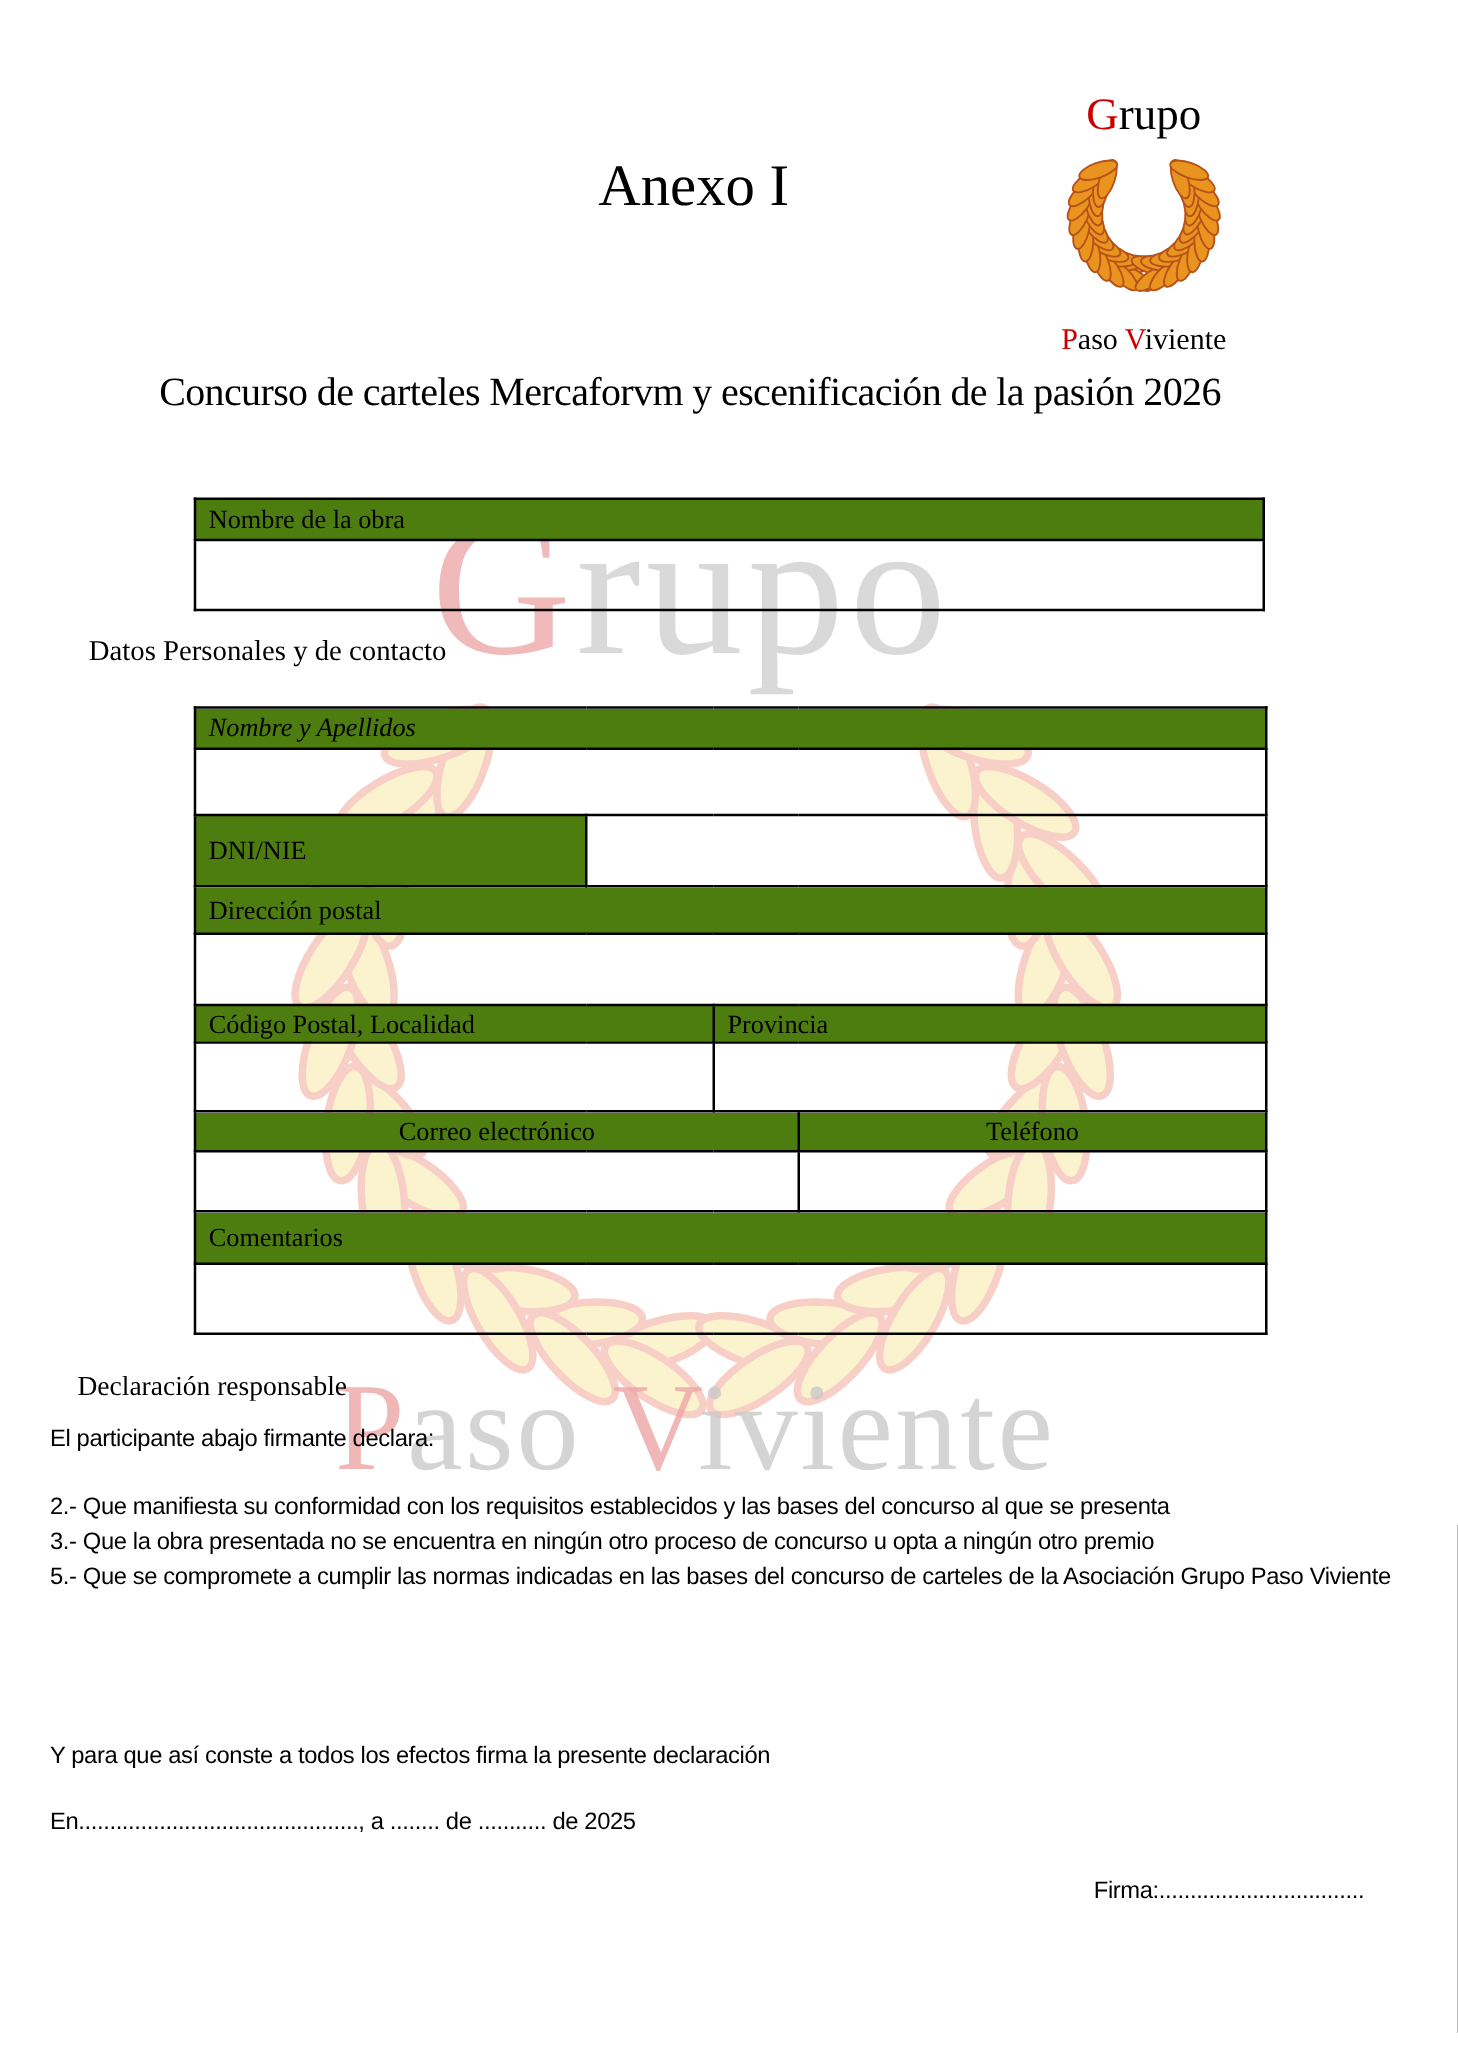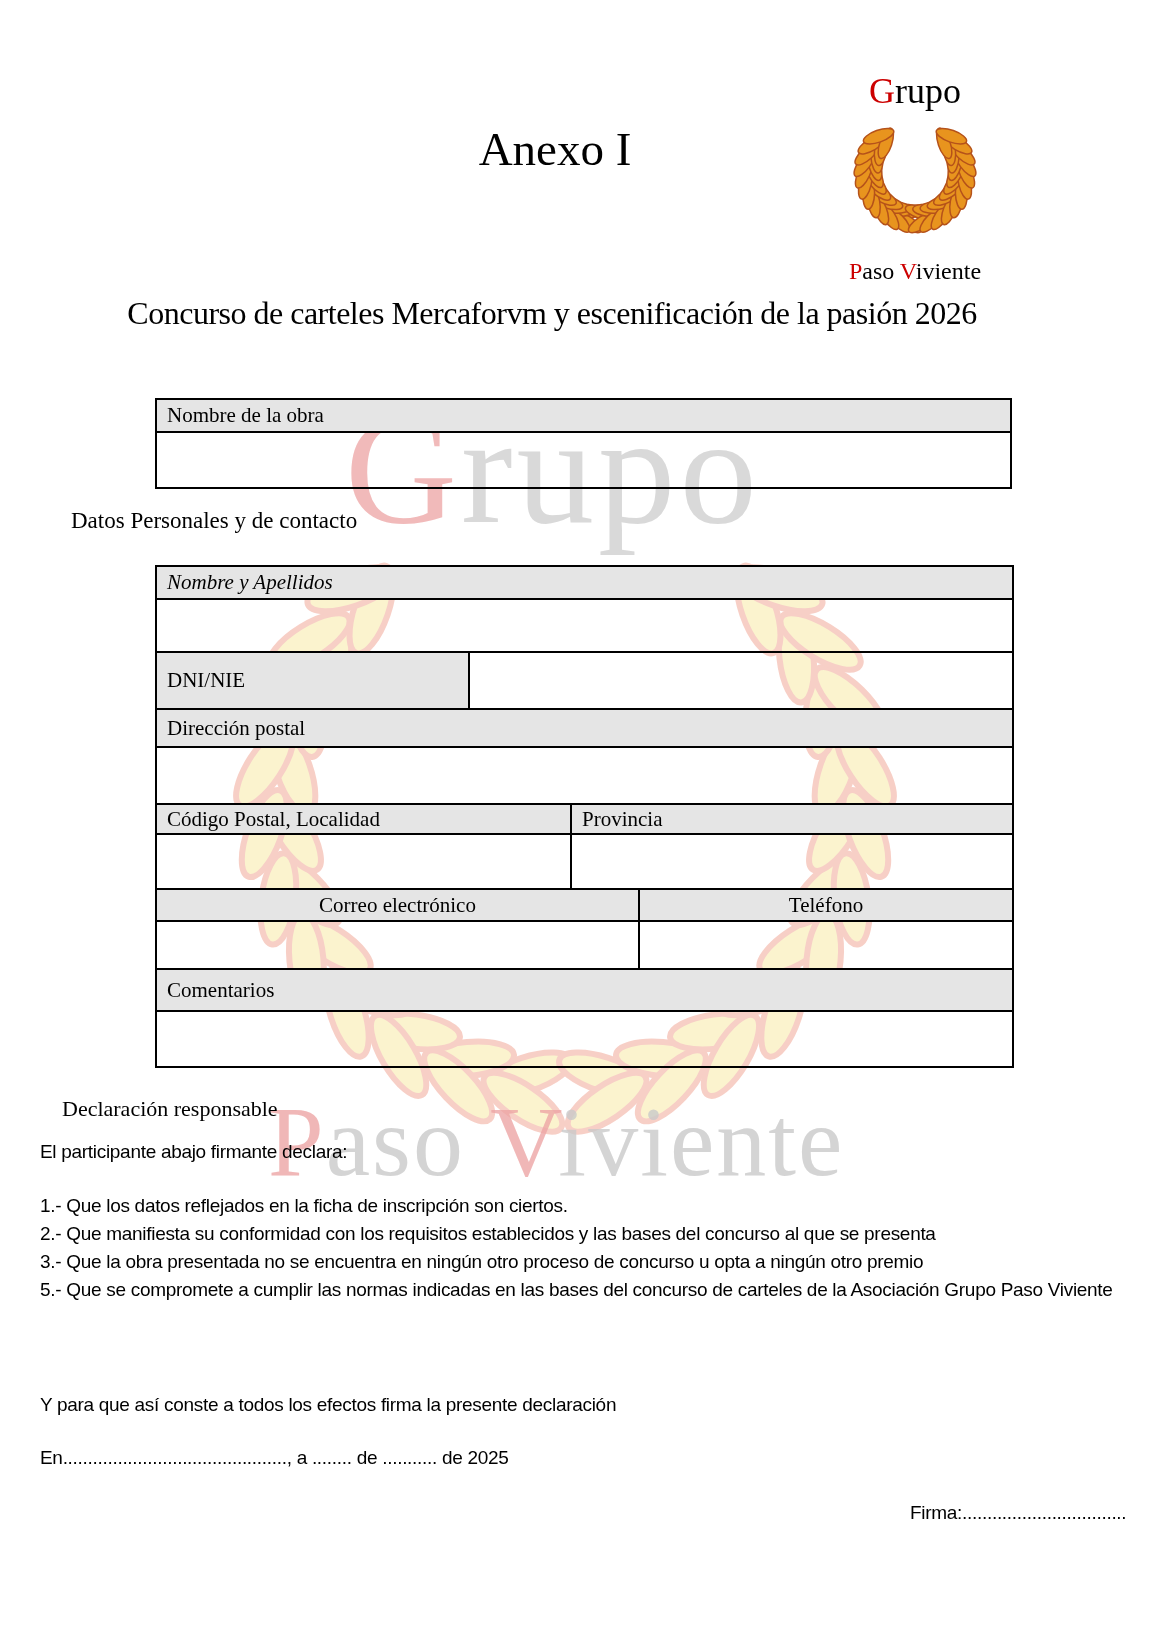--- a/index.html
+++ b/index.html
@@ -34,38 +34,38 @@
 
   .title-block { position:absolute; left:0; top:118px; width:1110px; text-align:center; }
   .title-line { font-size:47px; line-height:1.34; }
   .subtitle {
     position:absolute; left:0; top:295px; width:1104px; text-align:center;
     font-size:32px; letter-spacing:-0.5px;
   }
 
   table.form { border-collapse:collapse; table-layout:fixed; position:absolute; }
   table.form td { border:2px solid #000; padding:0 10px; font-size:21px; overflow:hidden; }
-  td.hd { background:#e5e5e5; vertical-align:middle; }
+  td.hd { background:#4d7c0f; vertical-align:middle; }
   td.in { background:transparent; }
   td.ctr { text-align:center; }
 
   .t1 { left:155px; top:398px; width:857px; }
   .t2 { left:155px; top:565px; width:857px; }
 
   .section-label { position:absolute; left:55px; top:508px; font-size:23px;margin-left:16px; }
 
   .decl-heading { position:absolute; left:62px; top:1096px; font-size:22px; }
 
   .sans { font-family:"Liberation Sans", sans-serif; letter-spacing:-0.3px; }
   .decl-intro { position:absolute; left:40px; top:1141px; font-size:19px; }
   .decl-items { position:absolute; left:40px; top:1192px; width:1092px; font-size:19px; line-height:28px; }
   .decl-item.just { text-align:justify; }
   .decl-closing { position:absolute; left:40px; top:1394px; font-size:19px; }
   .decl-date { position:absolute; left:40px; top:1447px; font-size:19px; }
-  .decl-sign { position:absolute; left:875px; top:1502px; font-size:19px;margin-left:35px; }
+  .decl-sign { position:absolute; left:875px; top:1502px; font-size:19px; }
 </style>
 </head>
 <body>
 
 <div class="page">
 
   <div class="wm-layer">
     <div class="wm-grupo"><span class="wm-red">G</span><span>rupo</span></div>
     <svg id="wm-wreath" class="wm-wreath" width="700" height="600" viewBox="0 0 700 600">
         <ellipse rx="46" ry="17" transform="translate(311.9 529.1) rotate(162.0)" fill="#f8e89f" stroke="#f0a08f" stroke-width="6"></ellipse>
@@ -237,21 +237,20 @@
         <tr style="height:56px;">
           <td class="in" colspan="4"></td>
         </tr>
       </tbody>
     </table>
 
     <div class="decl-heading">Declaración responsable</div>
     <div class="decl-intro sans">El participante abajo firmante declara:</div>
 
     <div class="decl-items sans">
-      <div class="decl-item">1.- Que los datos reflejados en la ficha de inscripción son ciertos.</div>
       <div class="decl-item">2.- Que manifiesta su conformidad con los requisitos establecidos y las bases del concurso al que se presenta</div>
       <div class="decl-item">3.- Que la obra presentada no se encuentra en ningún otro proceso de concurso u opta a ningún otro premio</div>
       <div class="decl-item">5.- Que se compromete a cumplir las normas indicadas en las bases del concurso de carteles de la Asociación Grupo Paso Viviente</div>
     </div>
 
     <div class="decl-closing sans">Y para que así conste a todos los efectos firma la presente declaración</div>
     <div class="decl-date sans">En............................................., a ........ de ........... de 2025</div>
     <div class="decl-sign sans">Firma:.................................</div>
 
   </div>

